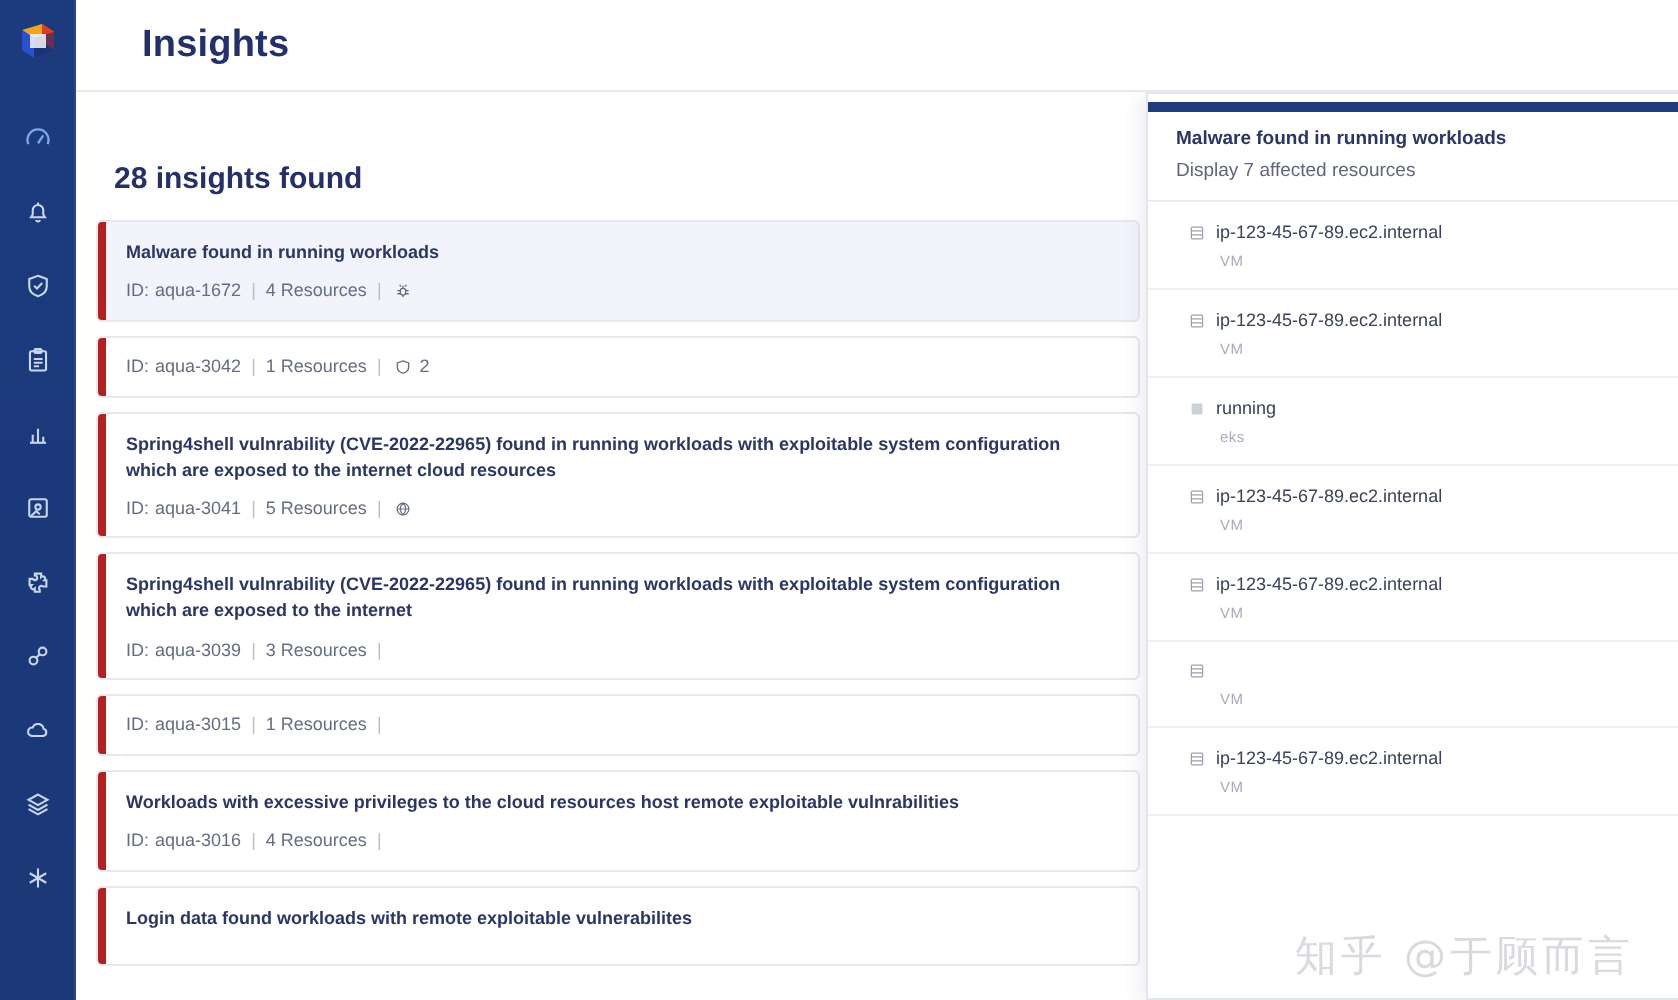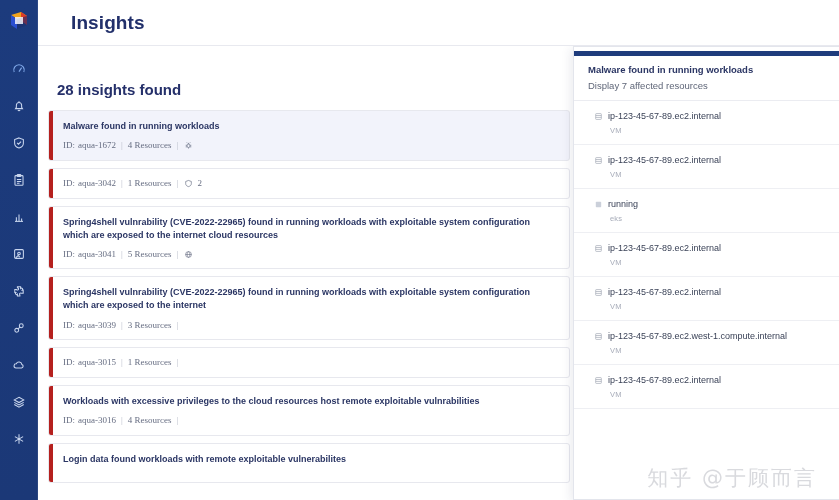--- a/index.html
+++ b/index.html
@@ -141,21 +141,20 @@
     line-height: 1.45;
     margin-bottom: 7px;
   }
   .card-meta {
     font-size: 9px;
     color: #666d82;
     display: flex;
     align-items: center;
     gap: 0;
     line-height: 1.2;
-    font-family: Liberation Serif, serif;
   }
   .meta-sep {
     color: #b9bdc9;
     margin: 0 5px;
   }
   .meta-icon {
     display: inline-flex;
     align-items: center;
     margin-left: 1px;
   }
@@ -523,21 +522,20 @@
               <div class="res-type">VM</div>
             </div>
             <div class="res-item">
               <div class="res-name">
                 <span style="display: inline-flex;">
                   <svg width="9" height="9" viewBox="0 0 16 16" fill="none" stroke="#9aa0ae" stroke-width="1.1">
                     <rect x="3" y="2.8" width="10" height="10.4" rx="1.1"></rect>
                     <path d="M3 6.2h10M3 9.6h10"></path>
                   </svg>
                 </span>
-                <span>ip-123-45-67-89.ec2.west-1.compute.internal</span>
               </div>
               <div class="res-type">VM</div>
             </div>
             <div class="res-item">
               <div class="res-name">
                 <span style="display: inline-flex;">
                   <svg width="9" height="9" viewBox="0 0 16 16" fill="none" stroke="#9aa0ae" stroke-width="1.1">
                     <rect x="3" y="2.8" width="10" height="10.4" rx="1.1"></rect>
                     <path d="M3 6.2h10M3 9.6h10"></path>
                   </svg>

